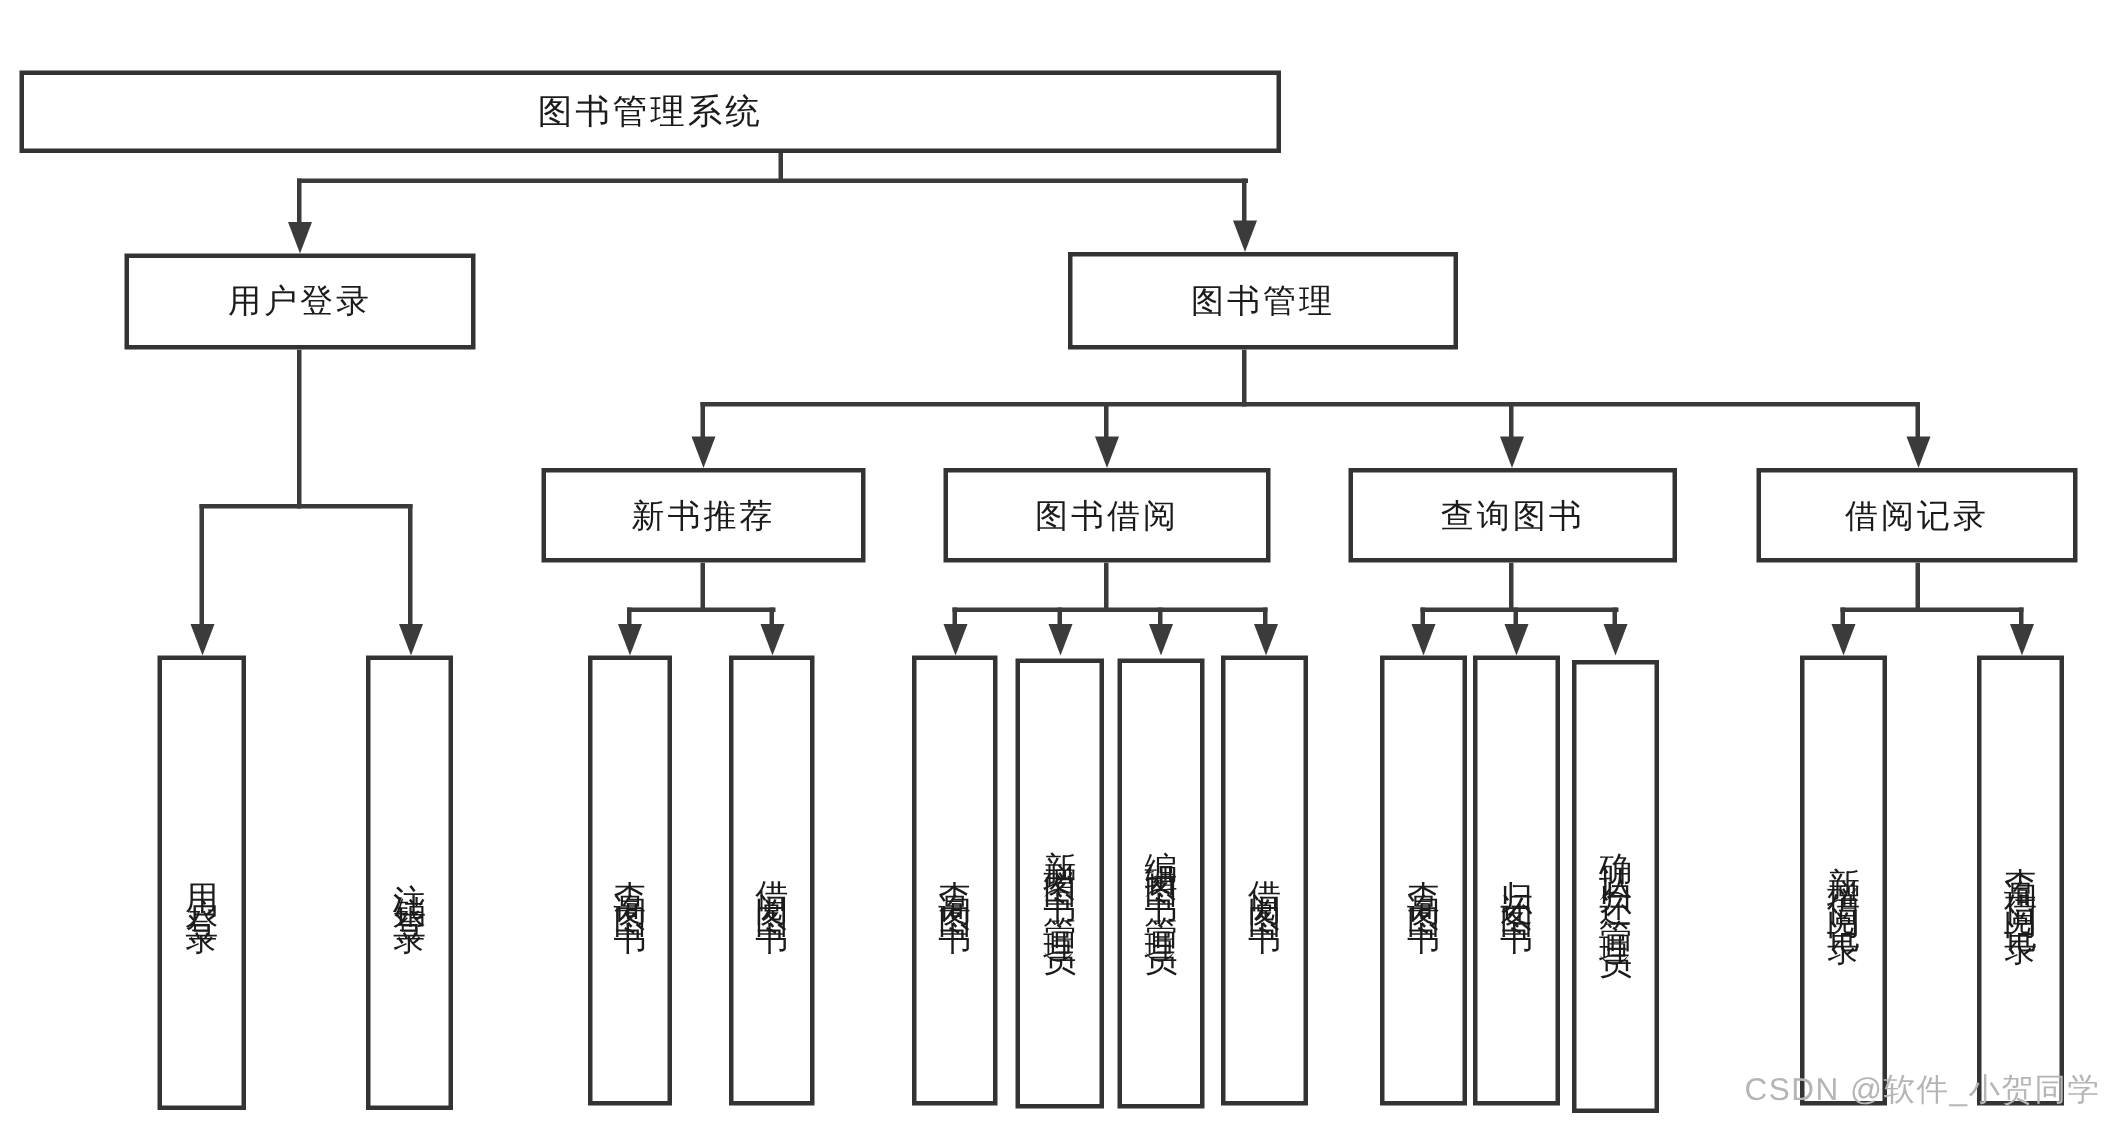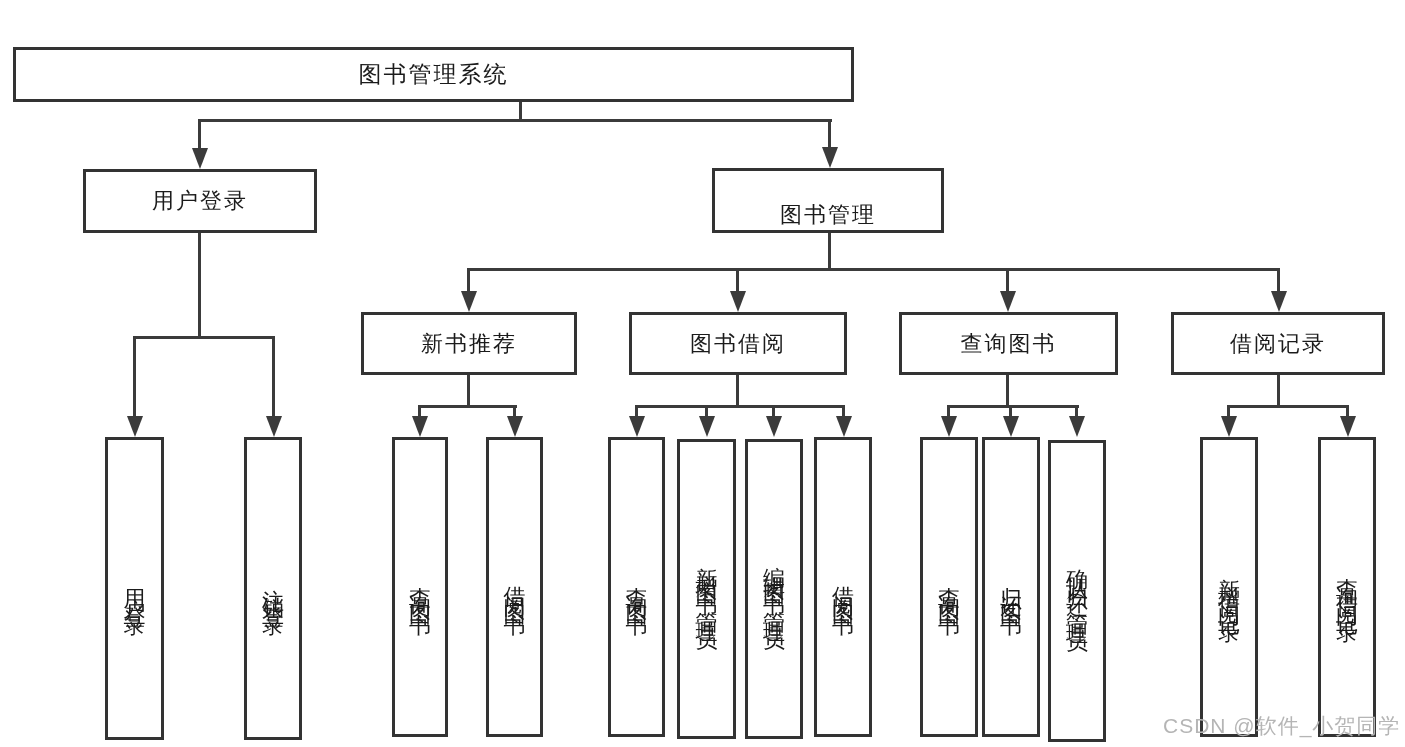--- a/index.html
+++ b/index.html
@@ -72,21 +72,21 @@
   <div class="vline" style="left:519px; top:68px; height:54px;"></div>
   <div class="hline" style="left:198px; top:119px; width:634px;"></div>
   <div class="vline" style="left:198px; top:119px; height:30px;"></div>
   <div class="tri" style="left:192px; top:148px;"></div>
   <div class="vline" style="left:828px; top:119px; height:29px;"></div>
   <div class="tri" style="left:822px; top:147px;"></div>
 
   <div class="box" style="left:83px; top:169px; width:234px; height:64px;">
     <span>用户登录</span>
   </div>
-  <div class="box" style="left:712px; top:168px; width:232px; height:65px;align-items:flex-end;">
+  <div class="box" style="left:712px; top:168px; width:260px; height:65px;">
     <span>图书管理</span>
   </div>
 
   <div class="vline" style="left:198px; top:233px; height:106px;"></div>
   <div class="hline" style="left:133px; top:336px; width:142px;"></div>
   <div class="vline" style="left:133px; top:336px; height:81px;"></div>
   <div class="tri" style="left:127px; top:416px;"></div>
   <div class="vline" style="left:272px; top:336px; height:81px;"></div>
   <div class="tri" style="left:266px; top:416px;"></div>
 

